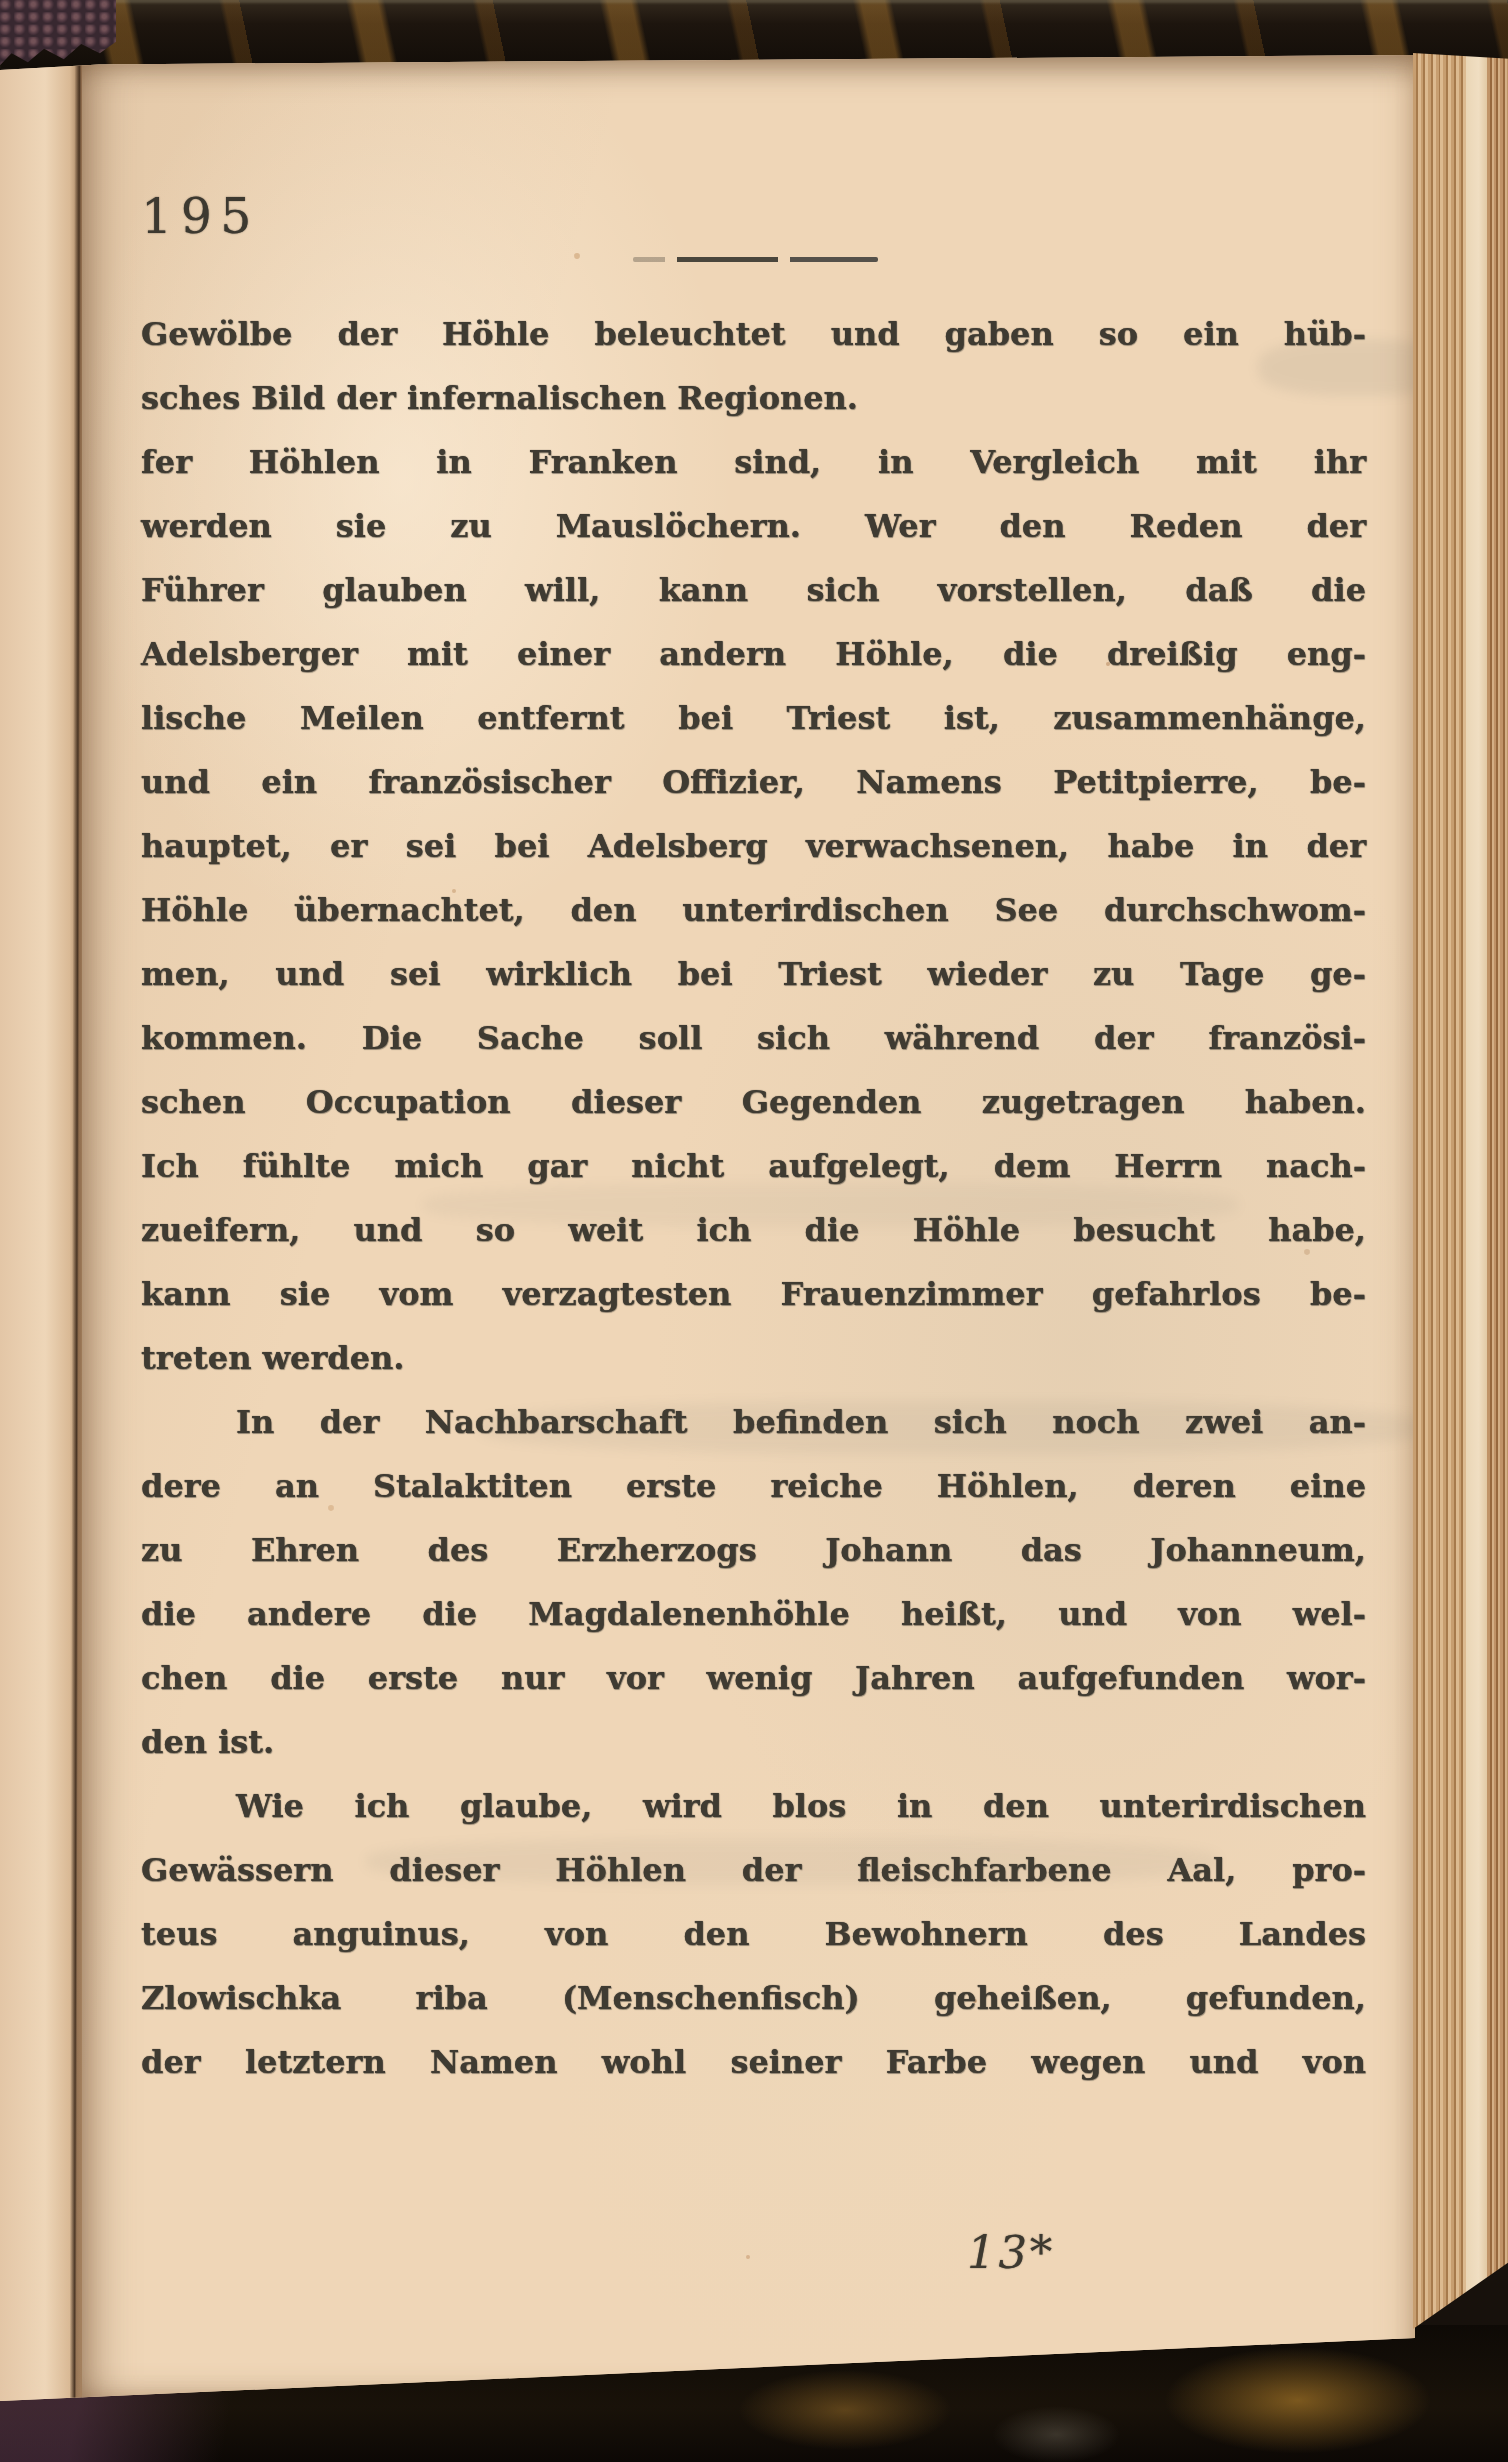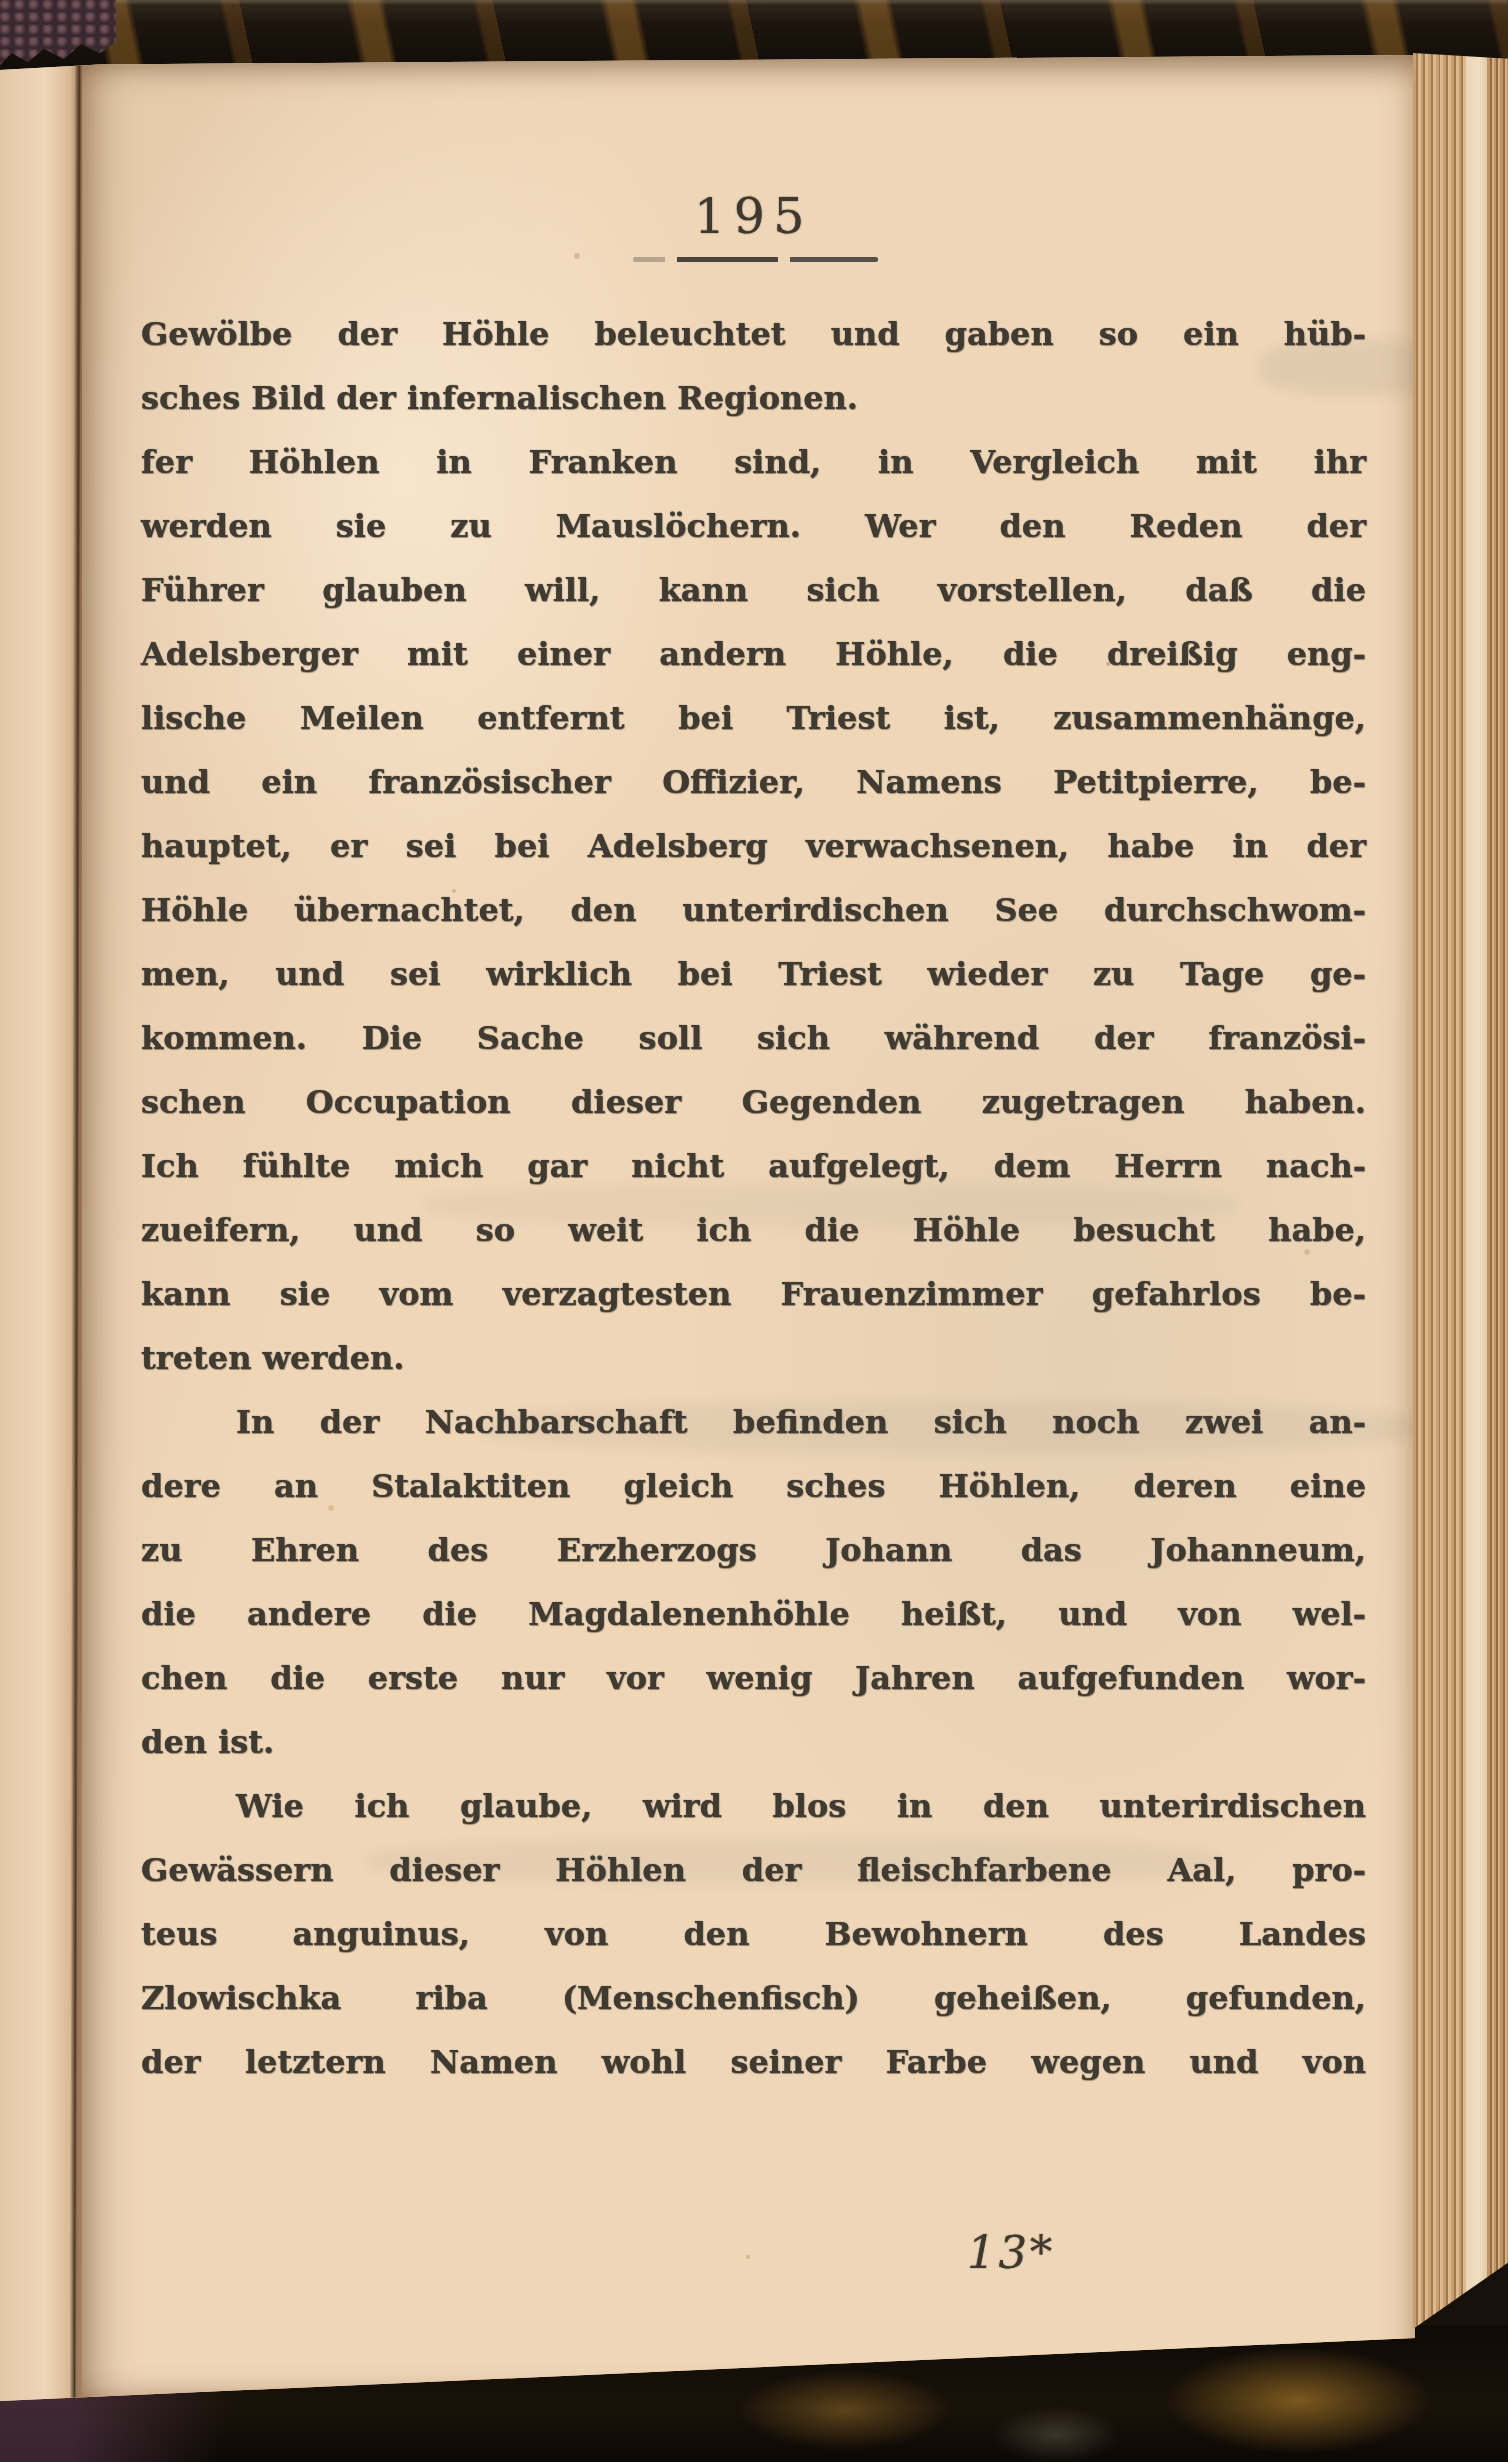--- a/index.html
+++ b/index.html
@@ -78,21 +78,21 @@
   }
   .fe-band1{position:absolute;left:0;top:0;width:53px;height:100%;
     background:repeating-linear-gradient(90deg,#c79e70 0 2.8px,#a67a4c 2.8px 4.7px,#dcba90 4.7px 7.6px);}
   .fe-gap{position:absolute;left:53px;top:0;width:21px;height:100%;
     background:linear-gradient(90deg,#ead6b6,#f0dec2 60%,#e2c9a4);}
   .fe-band2{position:absolute;left:74px;top:0;width:22px;height:100%;
     background:repeating-linear-gradient(90deg,#c09367 0 2.8px,#97693e 2.8px 4.7px,#d4b086 4.7px 6.6px);}
   
   .page-number{
     position:absolute;left:141px;top:188px;width:1225px;
-    text-align:center;font-size:49px;letter-spacing:8.5px;
+    font-size:49px;letter-spacing:8.5px;
     color:#3d3930;text-shadow:0 0 1.4px rgba(61,57,48,.9);
   }
   .header-rule{
     position:absolute;left:633px;top:257px;width:245px;height:4.7px;
     background:linear-gradient(90deg,
       rgba(70,65,55,.35) 0 13%, transparent 13% 18%,
       #4a463c 18% 59%, transparent 59% 64%, #55514a 64% 100%);
     border-radius:1.9px;
   }
   .text-block{
@@ -162,21 +162,21 @@
     <div class="line">hauptet, er sei bei Adelsberg verwachsenen, habe in der</div>
     <div class="line">Höhle übernachtet, den unterirdischen See durchschwom-</div>
     <div class="line">men, und sei wirklich bei Triest wieder zu Tage ge-</div>
     <div class="line">kommen. Die Sache soll sich während der französi-</div>
     <div class="line">schen Occupation dieser Gegenden zugetragen haben.</div>
     <div class="line">Ich fühlte mich gar nicht aufgelegt, dem Herrn nach-</div>
     <div class="line">zueifern, und so weit ich die Höhle besucht habe,</div>
     <div class="line">kann sie vom verzagtesten Frauenzimmer gefahrlos be-</div>
     <div class="line para-end">treten werden.</div>
     <div class="line indent">In der Nachbarschaft befinden sich noch zwei an-</div>
-    <div class="line">dere an Stalaktiten gleich sches Höhlen, deren eine</div>
+    <div class="line">dere an Stalaktiten erste reiche Höhlen, deren eine</div>
     <div class="line">zu Ehren des Erzherzogs Johann das Johanneum,</div>
     <div class="line">die andere die Magdalenenhöhle heißt, und von wel-</div>
     <div class="line">chen die erste nur vor wenig Jahren aufgefunden wor-</div>
     <div class="line para-end">den ist.</div>
     <div class="line indent">Wie ich glaube, wird blos in den unterirdischen</div>
     <div class="line">Gewässern dieser Höhlen der fleischfarbene Aal, pro-</div>
     <div class="line">teus anguinus, von den Bewohnern des Landes</div>
     <div class="line">Zlowischka riba (Menschenfisch) geheißen, gefunden,</div>
     <div class="line">der letztern Namen wohl seiner Farbe wegen und von</div>
   </div>

